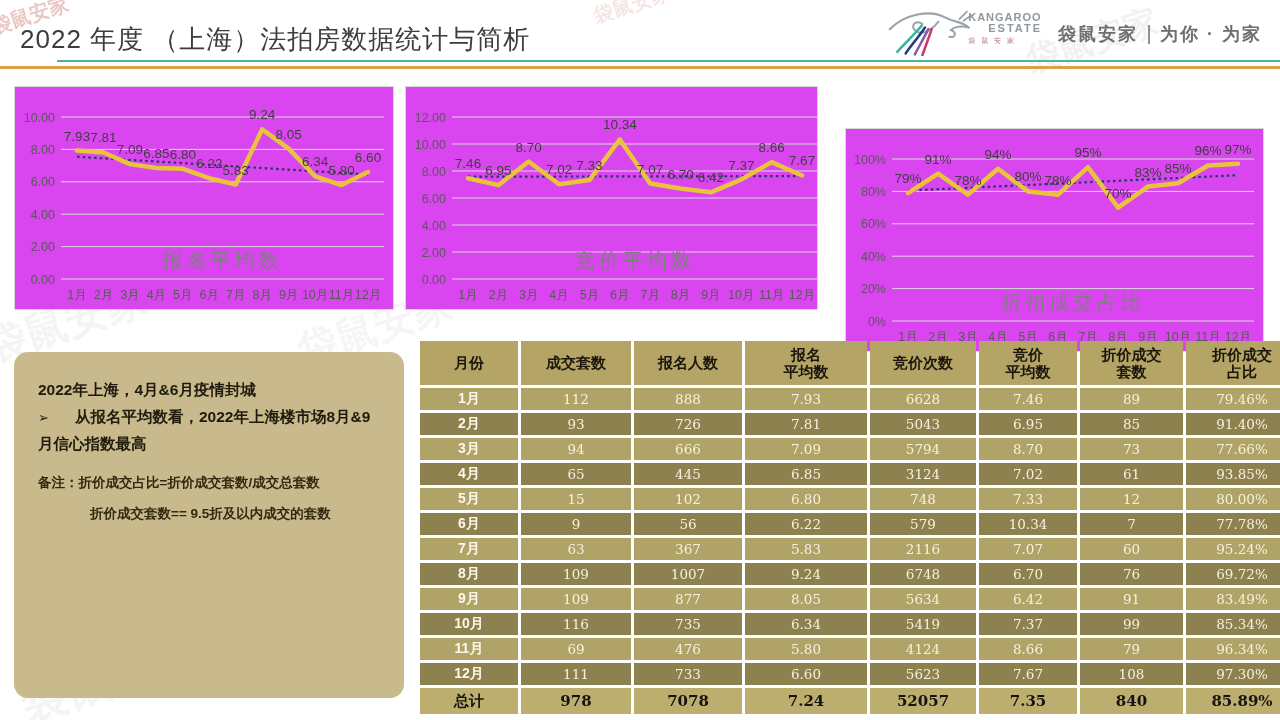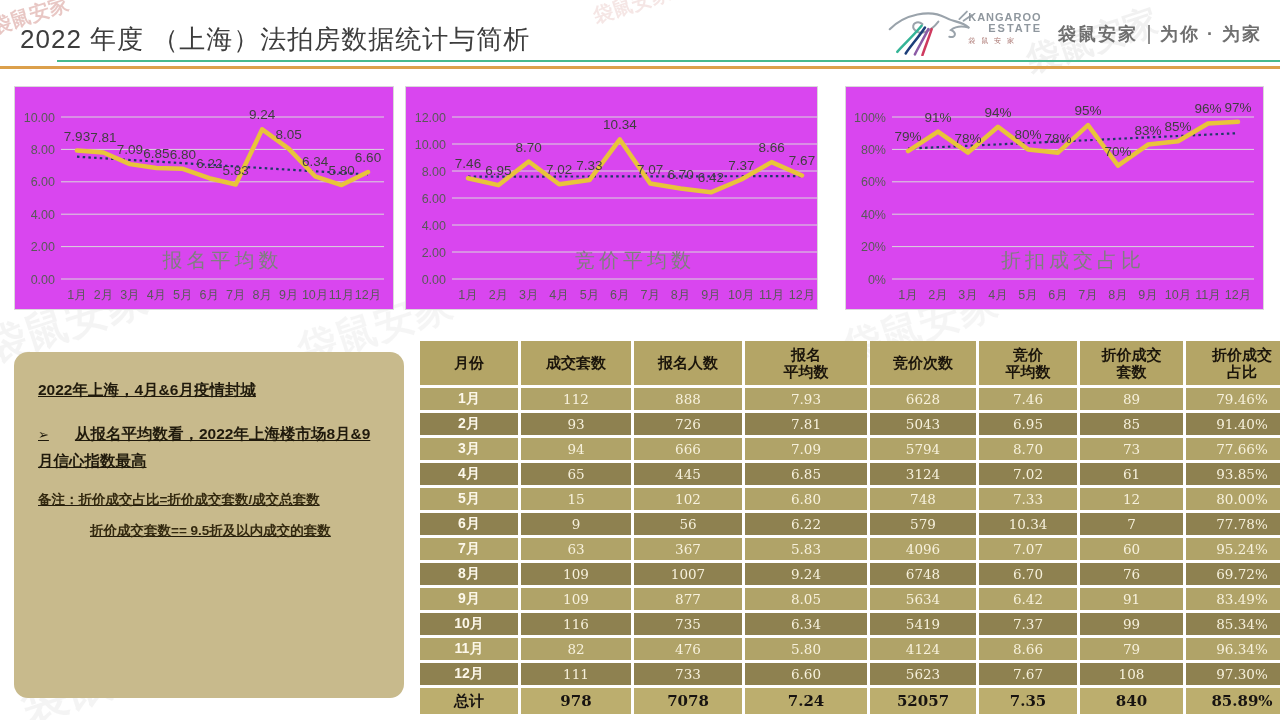--- a/index.html
+++ b/index.html
@@ -21,31 +21,31 @@
   .logo-estate   { font-size:11px; letter-spacing:2px; color:#8f979e; font-weight:bold;margin-left:20px; }
   .logo-sub      { font-size:7px; color:#aa7570; letter-spacing:2px; margin-top:2px; }
   .tagline { display:flex; align-items:center; margin-left:16px; margin-bottom:10px;
     font-size:18px; font-weight:bold; color:#6f6f6f; letter-spacing:2px; }
   .tagline .divider { display:inline-block; width:2px; height:19px; background:#8f8f8f; margin:0 10px; }
 
   
   .chart-panel { position:absolute; top:86px; background:#d946ef; border:1px solid #d9d9d9; }
   #chart-panel-0 { left:14px;  width:380px; height:224px; }
   #chart-panel-1 { left:405px; width:413px; height:224px; }
-  #chart-panel-2 { left:845px; width:419px; height:224px; }
+  #chart-panel-2 { left:845px; width:419px; height:224px;margin-top:42px; }
   .chart-panel svg { display:block; }
   .ylab,.xlab { font-size:12.5px; fill:#595959; font-family:"Liberation Sans","DejaVu Sans",sans-serif; }
   .dlab { font-size:13.5px; fill:#3f3f3f; text-anchor:middle; }
   .ctitle { font-size:20px; fill:#7f7f7f; text-anchor:middle; letter-spacing:4px; }
 
   
   .notes { position:absolute; left:14px; top:352px; width:390px; height:346px;
-    background:#c8ba8c; border-radius:14px; padding:26px 24px 8px 24px; color:#201a0c;text-decoration:underline; }
+    background:#c8ba8c; border-radius:14px; padding:26px 24px 8px 24px; color:#201a0c; }
   .notes .lead { font-size:15.5px; font-weight:bold; line-height:1.6; }
-  .notes .bullet { margin-top:17px; font-size:15.5px; font-weight:bold; line-height:1.75; }
+  .notes .bullet { font-size:15.5px; font-weight:bold; line-height:1.75; }
   .notes .marker { margin-right:26px; font-size:13px; }
   .notes .remark { margin-top:17px; font-size:13.5px; font-weight:600; color:#33290f; }
   .notes .remark.indent { padding-left:52px; margin-top:13px; }
 
   
   .data-table { position:absolute; left:417px; top:338px; width:857px;
     border-collapse:separate; border-spacing:3px; table-layout:fixed; }
   .data-table th { background:#b4a566; color:#1b150b; font-size:15px; font-weight:bold;
     height:44px; text-align:center; vertical-align:middle; white-space:pre-line; line-height:1.15; }
   .data-table td { height:22px; text-align:center; vertical-align:middle;
@@ -330,21 +330,21 @@
           <td>579</td>
           <td>10.34</td>
           <td>7</td>
           <td>77.78%</td>
         </tr>
         <tr class="r-light">
           <td>7月</td>
           <td>63</td>
           <td>367</td>
           <td>5.83</td>
-          <td>4096</td>
+          <td>2116</td>
           <td>7.07</td>
           <td>60</td>
           <td>95.24%</td>
         </tr>
         <tr class="r-dark">
           <td>8月</td>
           <td>109</td>
           <td>1007</td>
           <td>9.24</td>
           <td>6748</td>
@@ -367,21 +367,21 @@
           <td>116</td>
           <td>735</td>
           <td>6.34</td>
           <td>5419</td>
           <td>7.37</td>
           <td>99</td>
           <td>85.34%</td>
         </tr>
         <tr class="r-light">
           <td>11月</td>
-          <td>82</td>
+          <td>69</td>
           <td>476</td>
           <td>5.80</td>
           <td>4124</td>
           <td>8.66</td>
           <td>79</td>
           <td>96.34%</td>
         </tr>
         <tr class="r-dark">
           <td>12月</td>
           <td>111</td>

